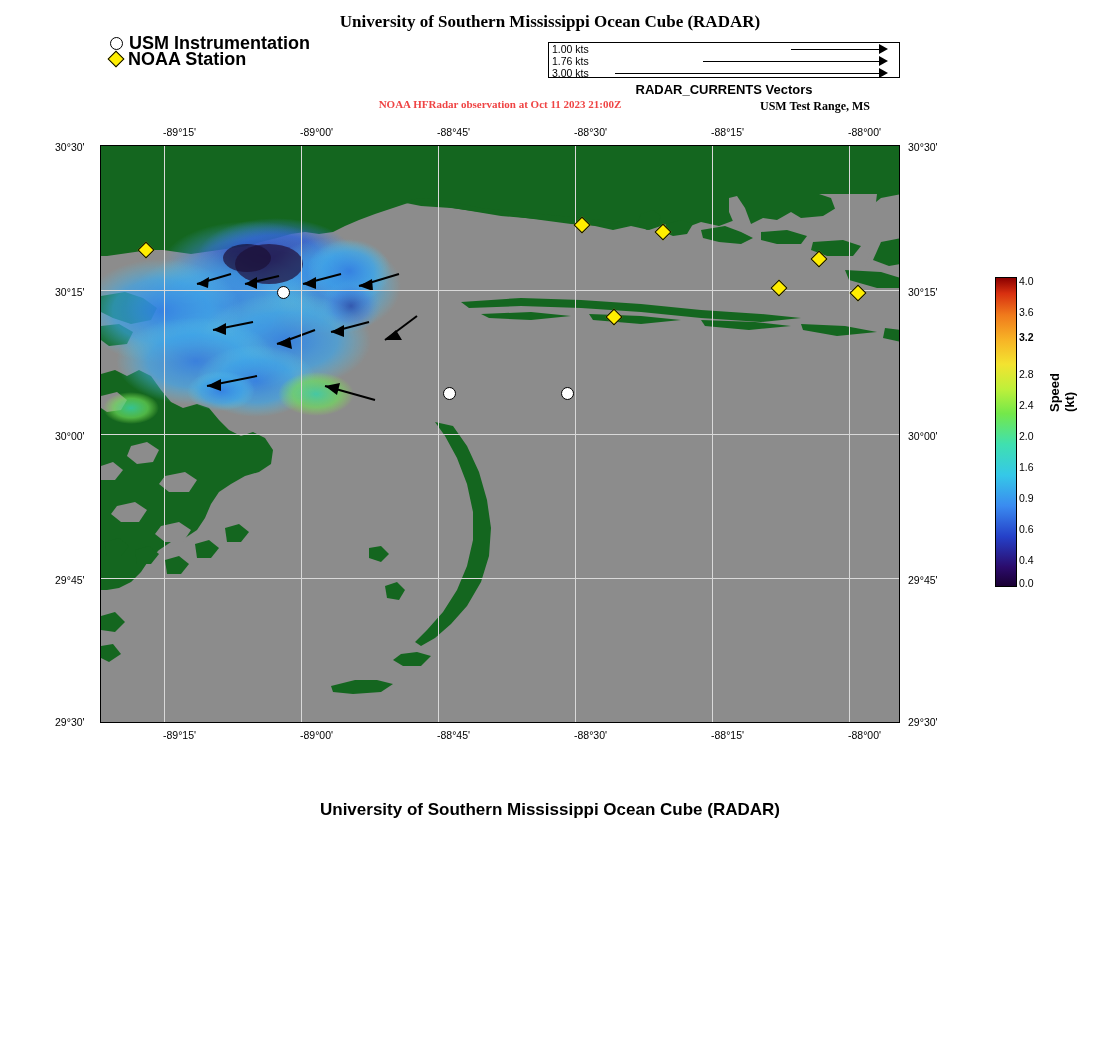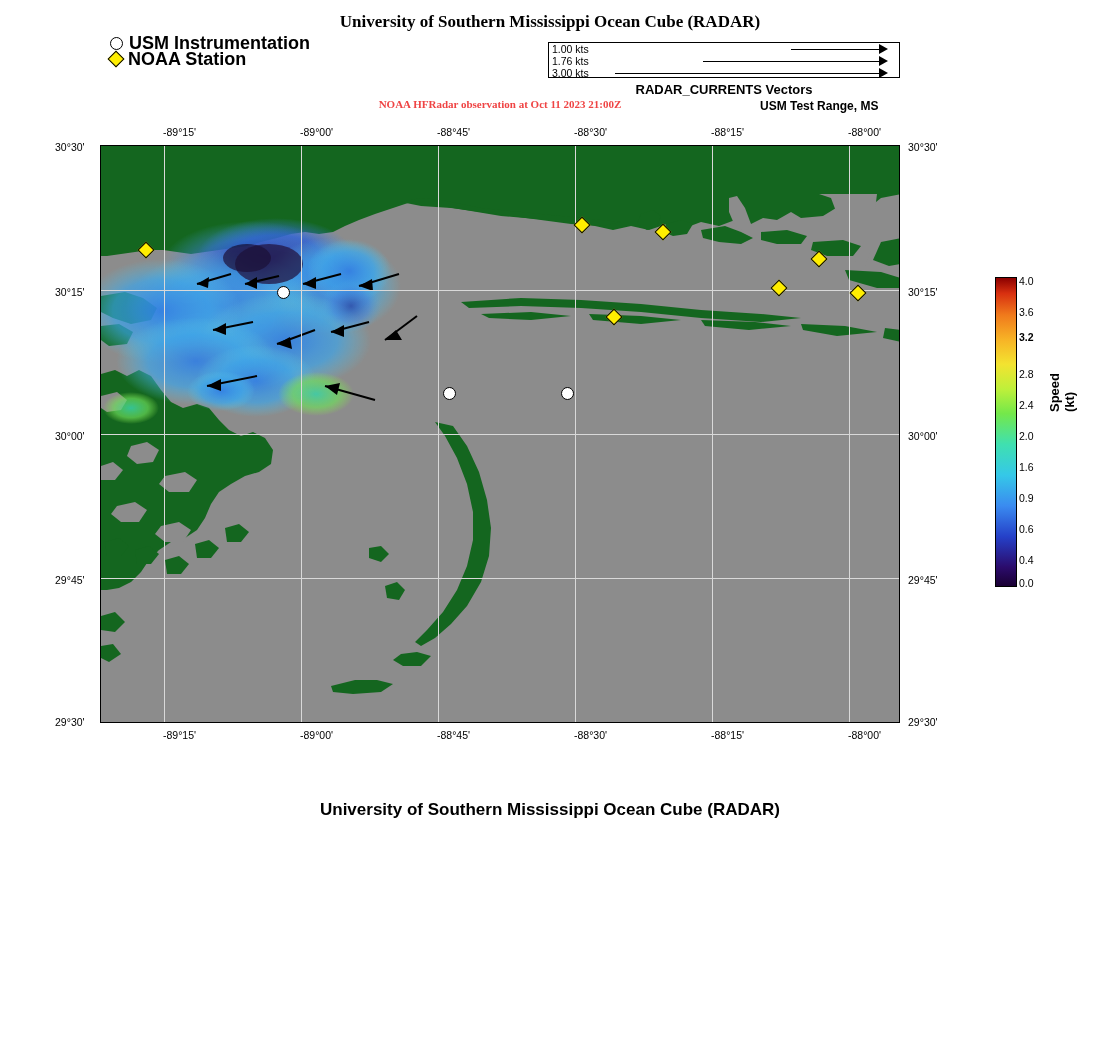--- a/index.html
+++ b/index.html
@@ -13,21 +13,21 @@
   }
   #bottom-title{
     left:0;top:800px;width:1100px;text-align:center;
     font-family:"Liberation Sans",sans-serif;font-weight:bold;font-size:17px;color:#000;
   }
   #obs-title{
     left:100px;top:98px;width:800px;text-align:center;
     font-family:"Liberation Serif",serif;font-weight:bold;font-size:11px;color:#ef4444;
   }
   #range-label{
-    left:760px;top:99px;font-family:Liberation Sans, sans-serif;font-weight:bold;font-size:12px;color:#000;
+    left:760px;top:99px;font-family:Liberation Serif, serif;font-weight:bold;font-size:12px;color:#000;
   }
 
   
   #map-legend{left:110px;top:36px;}
   #map-legend .row{display:flex;align-items:center;height:14px;margin-bottom:2px;}
   #map-legend .lbl{font-size:18px;font-weight:bold;color:#000;margin-left:6px;font-family:"Liberation Sans",sans-serif;}
   .circ-sym{width:13px;height:13px;border-radius:50%;background:#fff;border:1.6px solid #000;box-sizing:border-box;}
   .diam-sym{width:12px;height:12px;background:#ffee00;border:1.4px solid #000;box-sizing:border-box;transform:rotate(45deg);}
 
   

